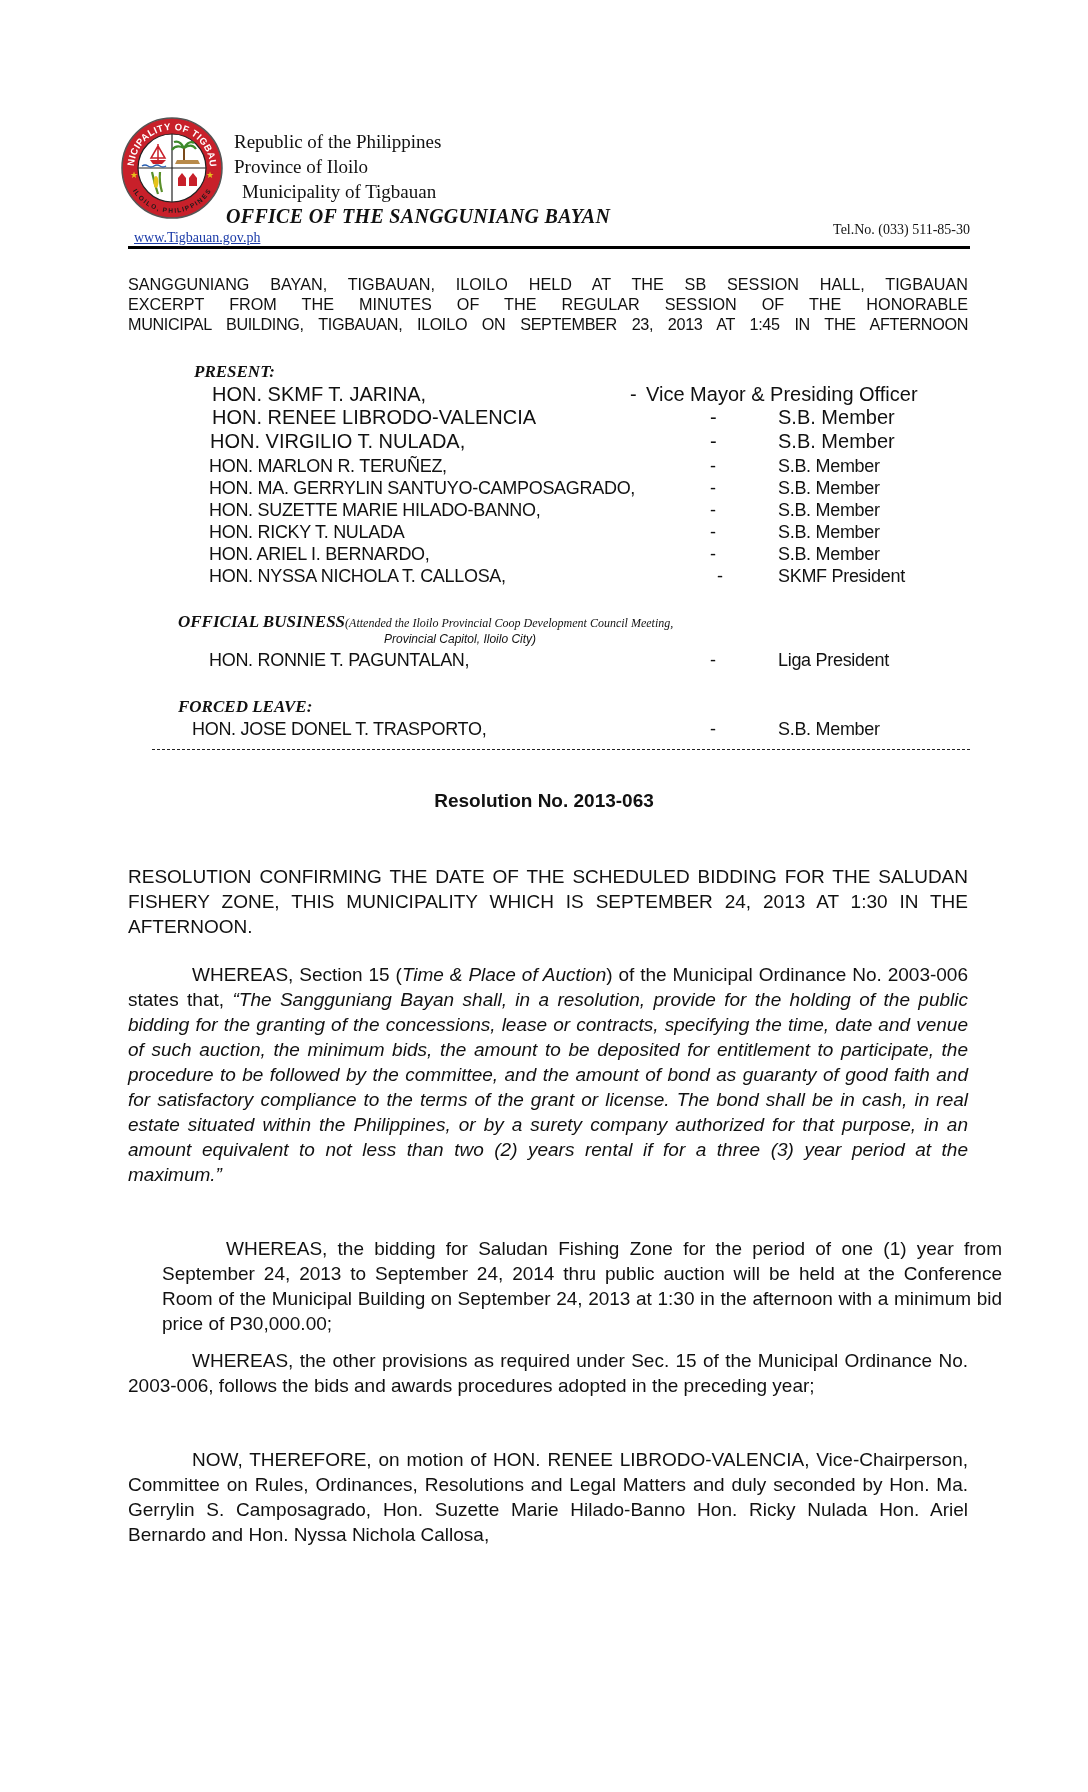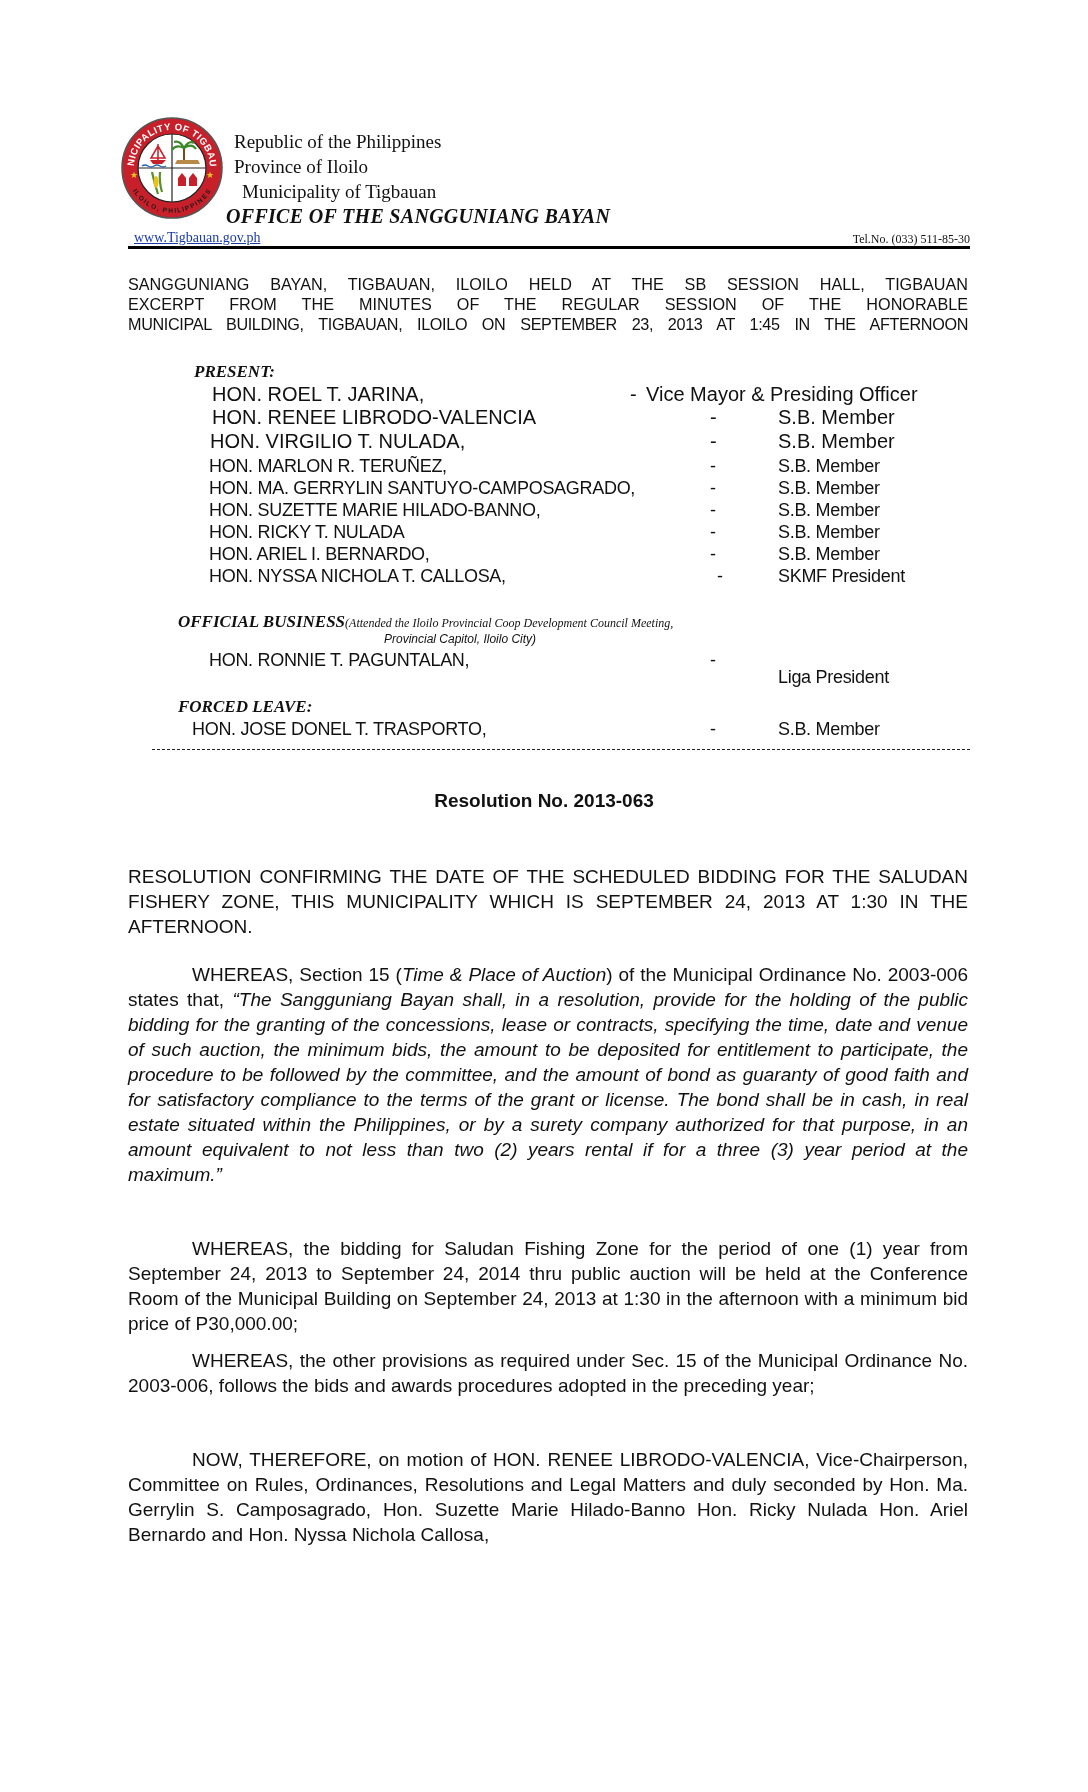--- a/index.html
+++ b/index.html
@@ -4,21 +4,21 @@
   <style>
     html, body { margin: 0; padding: 0; background: #ffffff; }
     body { width: 1088px; height: 1792px; position: relative; overflow: hidden; color: #111; }
     .page { position: absolute; left: 0; top: 0; width: 1088px; height: 1792px; }
 
     
     .logo { position: absolute; left: 120px; top: 116px; width: 104px; height: 104px; }
     .lh-line { position: absolute; font-family: "Liberation Serif", serif; font-size: 19px; line-height: 22px; color: #111; white-space: nowrap; }
     .lh-office { position: absolute; left: 226px; top: 205px; font-family: "Liberation Serif", serif; font-weight: bold; font-style: italic; font-size: 20px; letter-spacing: 0.3px; white-space: nowrap; }
     .lh-web { position: absolute; left: 134px; top: 230px; font-family: "Liberation Serif", serif; font-size: 14px; color: #1a3aa8; text-decoration: underline; white-space: nowrap; }
-    .lh-tel { position: absolute; right: 118px; top: 232px; font-family: "Liberation Serif", serif; font-size: 12px; white-space: nowrap; }
+    .lh-tel { position: absolute; right: 118px; top: 222px; font-family: "Liberation Serif", serif; font-size: 14px; white-space: nowrap; }
     .lh-rule { position: absolute; left: 128px; top: 246px; width: 842px; height: 3px; background: #000; }
 
     .sans { font-family: "Liberation Sans", sans-serif; }
 
     .excerpt { position: absolute; left: 128px; top: 274px; width: 840px; font-size: 16.2px; line-height: 20px; text-align: justify; text-align-last: justify; }
 
     .sec-label { position: absolute; font-family: Liberation Serif, serif; font-weight: bold; font-style: italic; font-size: 17px; white-space: nowrap; }
     .sec-note { font-weight: normal; font-size: 12px; }
     .sec-note2 { position: absolute; font-family: "Liberation Sans", sans-serif; font-style: italic; font-size: 12px; white-space: nowrap; }
 
@@ -89,21 +89,21 @@
 
   <div class="excerpt sans">
     <div style="text-align-last: justify;">SANGGUNIANG  BAYAN, TIGBAUAN, ILOILO HELD AT THE SB SESSION HALL, TIGBAUAN</div>
     <div style="text-align-last: justify; word-spacing: 4px;">EXCERPT FROM THE MINUTES OF THE  REGULAR SESSION OF THE HONORABLE</div>
     <div style="text-align-last: justify; letter-spacing: -0.35px;">MUNICIPAL BUILDING, TIGBAUAN, ILOILO ON SEPTEMBER 23, 2013 AT 1:45  IN THE AFTERNOON</div>
   </div>
 
   <div class="sec-label" style="left:194px; top:362px;">PRESENT:</div>
 
   <div class="att-row" style="left:212px; top:383px; font-size:20px;">
-    <span class="att-name">HON. ROEL T. JARINA,</span>
+    <span class="att-name">HON. SKMF T. JARINA,</span>
     <span class="att-dash" style="left:418px;">-</span>
     <span class="att-role" style="left:434px;">Vice Mayor &amp; Presiding Officer</span>
   </div>
   <div class="att-row" style="left:212px; top:406px; font-size:20px;">
     <span class="att-name">HON. RENEE LIBRODO-VALENCIA</span>
     <span class="att-dash" style="left:498px;">-</span>
     <span class="att-role" style="left:566px;">S.B. Member</span>
   </div>
   <div class="att-row" style="left:210px; top:430px; font-size:20px;">
     <span class="att-name">HON. VIRGILIO T. NULADA,</span>
@@ -141,37 +141,37 @@
     <span class="att-role" style="left:569px;">SKMF President</span>
   </div>
 
   <div class="sec-label" style="left:178px; top:612px;">
     <span>OFFICIAL BUSINESS</span><span class="sec-note">(Attended the Iloilo Provincial Coop Development Council Meeting,</span>
   </div>
   <div class="sec-note2" style="left:384px; top:632px;">Provincial Capitol, Iloilo City)</div>
   <div class="att-row" style="left:209px; top:650px; font-size:18px; letter-spacing:-0.3px;">
     <span class="att-name">HON. RONNIE T. PAGUNTALAN,</span>
     <span class="att-dash" style="left:501px;">-</span>
-    <span class="att-role" style="left:569px;margin-top:17px;">Liga President</span>
+    <span class="att-role" style="left:569px;">Liga President</span>
   </div>
 
   <div class="sec-label" style="left:178px; top:697px;">FORCED LEAVE:</div>
   <div class="att-row" style="left:192px; top:719px; font-size:18px; letter-spacing:-0.3px;">
     <span class="att-name">HON. JOSE DONEL T. TRASPORTO,</span>
     <span class="att-dash" style="left:518px;">-</span>
     <span class="att-role" style="left:586px;">S.B. Member</span>
   </div>
 
   <div class="dashed"></div>
 
   <div class="res-no">Resolution No. 2013-063</div>
 
   <div class="para title-para">RESOLUTION CONFIRMING THE DATE OF THE SCHEDULED BIDDING FOR THE SALUDAN FISHERY ZONE, THIS MUNICIPALITY WHICH IS SEPTEMBER 24, 2013 AT 1:30 IN THE AFTERNOON.</div>
 
   <div class="para" style="top:962px;"><span class="indent"></span><span>WHEREAS, Section 15 (</span><span class="it">Time &amp; Place of Auction</span><span>) of the Municipal Ordinance No. 2003-006 states that, </span><span class="it">“The Sangguniang Bayan shall, in a resolution, provide for the holding of the public bidding for the granting of the concessions, lease or contracts, specifying the time, date and venue of such auction, the minimum bids, the amount to be deposited for entitlement to participate, the procedure to be  followed by the committee, and the amount of bond as guaranty of good faith and for satisfactory compliance to the terms of the grant or license.  The bond shall be in cash, in real estate situated within the Philippines, or by a surety company authorized for that purpose, in an amount equivalent  to not less than two (2) years rental if for a three (3) year period at the maximum.”</span></div>
 
-  <div class="para" style="top:1236px;"><span class="indent"></span><span>WHEREAS, the bidding for Saludan Fishing Zone for the period of one (1) year from September 24, 2013 to September 24, 2014 thru public auction will be held at the Conference Room of the Municipal Building on September 24, 2013 at 1:30 in the afternoon with a minimum bid price of P30,000.00;</span></div>
+  <div class="para" style="top:1236px;margin-left:34px;"><span class="indent"></span><span>WHEREAS, the bidding for Saludan Fishing Zone for the period of one (1) year from September 24, 2013 to September 24, 2014 thru public auction will be held at the Conference Room of the Municipal Building on September 24, 2013 at 1:30 in the afternoon with a minimum bid price of P30,000.00;</span></div>
 
   <div class="para" style="top:1348px;"><span class="indent"></span><span>WHEREAS, the other provisions as required under Sec. 15 of the Municipal Ordinance No. 2003-006, follows the bids and awards procedures adopted in the preceding year;</span></div>
 
   <div class="para" style="top:1447px;"><span class="indent"></span><span>NOW, THEREFORE, on motion of HON. RENEE LIBRODO-VALENCIA, Vice-Chairperson, Committee on Rules, Ordinances, Resolutions and Legal Matters and duly seconded by Hon. Ma. Gerrylin S. Camposagrado, Hon. Suzette Marie Hilado-Banno Hon. Ricky Nulada Hon. Ariel Bernardo and Hon. Nyssa Nichola Callosa,</span></div>
 
 </div>
 
 </body></html>

